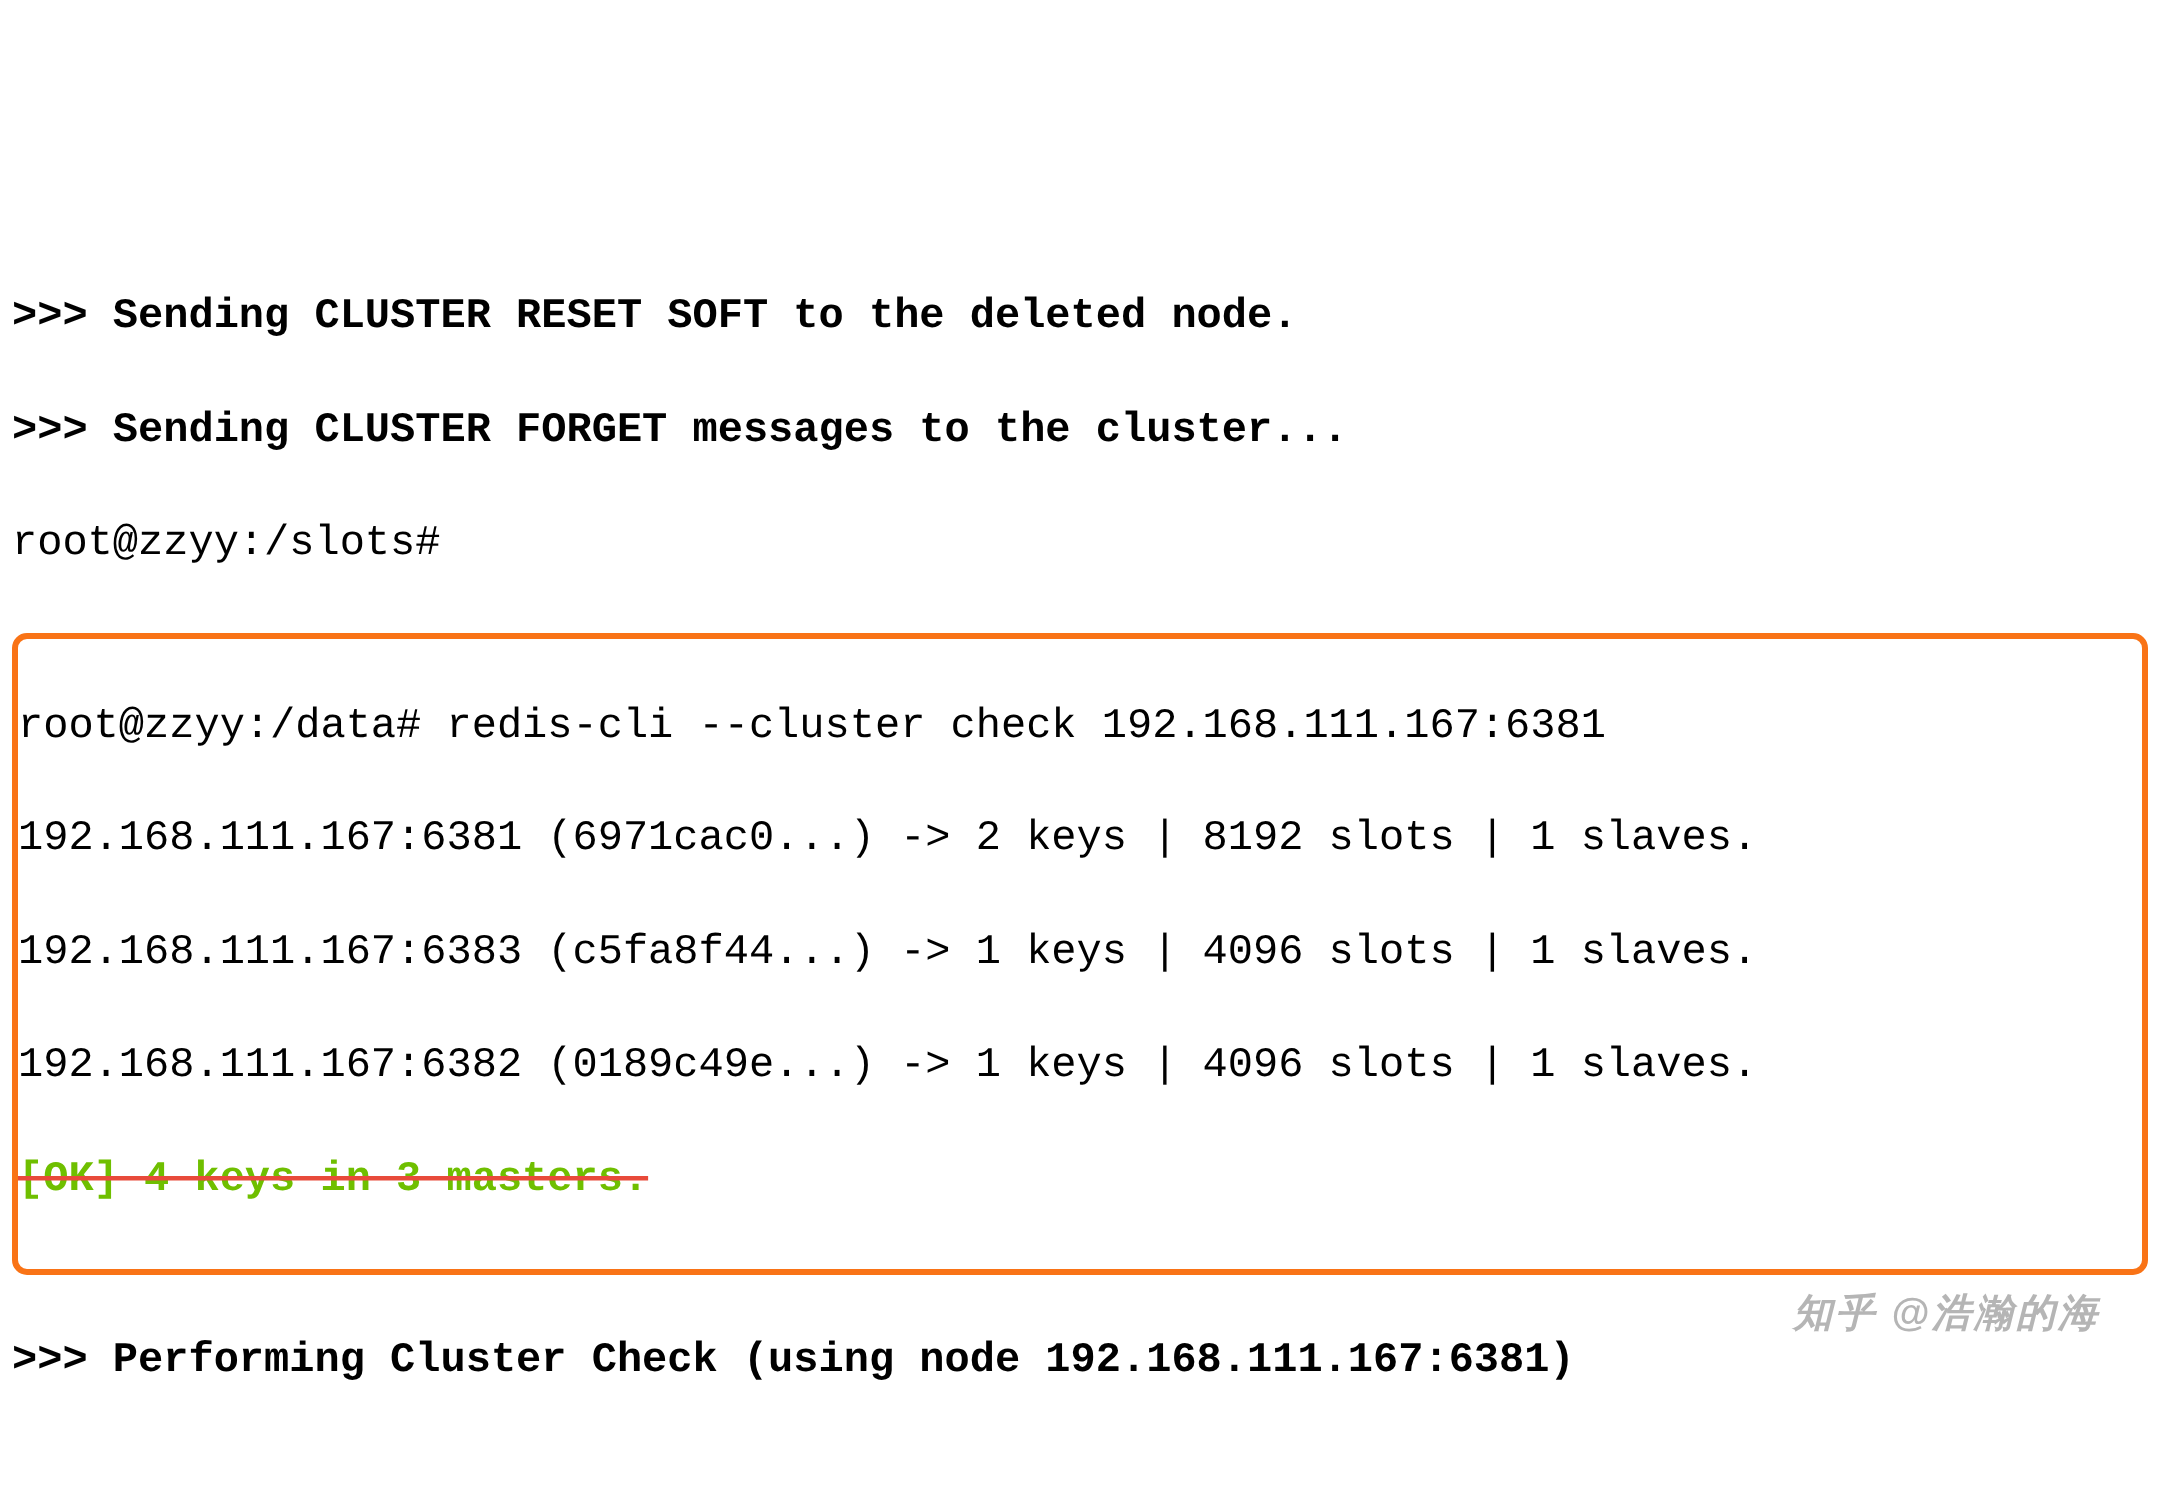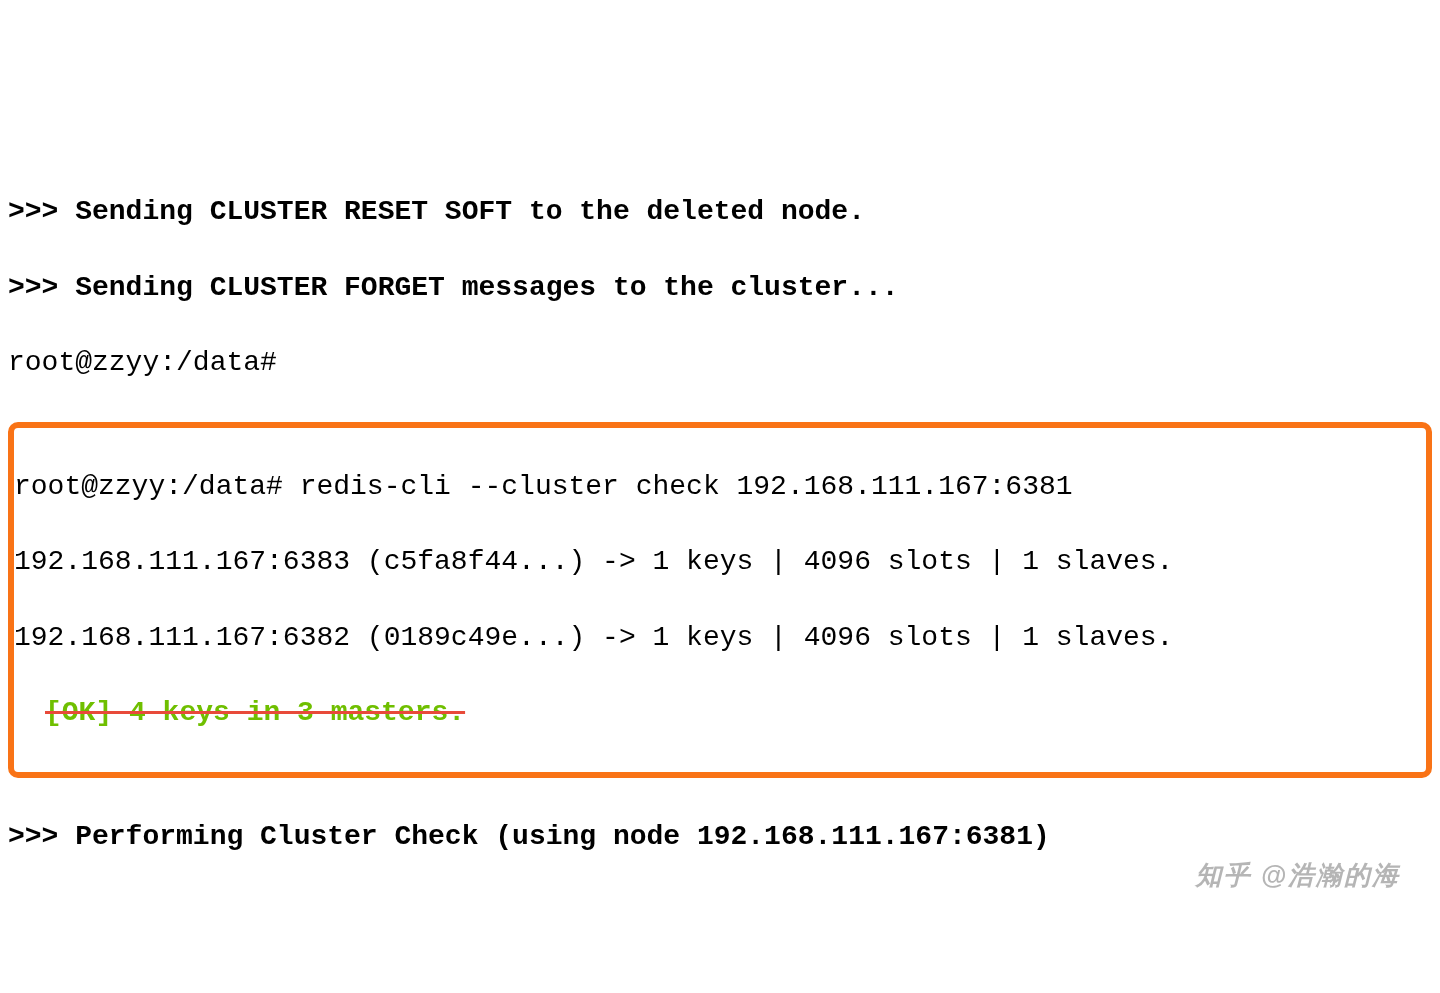--- a/index.html
+++ b/index.html
@@ -9,32 +9,31 @@
       font-size: 28px;
       line-height: 1.35;
       color: #000000;
       padding: 4px 8px;
       width: 1440px;
       overflow: hidden;
       white-space: pre;
     }
     .bold { font-weight: bold; }
     .highlight-box {
-      border: 6px solid #f97316;
+      border: 4px solid #f97316;
       border-radius: 10px;
       padding: 2px 0px 2px 0px;
       margin: 2px 0;
     }
     .ok-line {
       color: #6fbf00;
       font-weight: bold;
       text-decoration: line-through;
       text-decoration-color: #e84a3a;
       text-decoration-thickness: 3px;
-      padding-left: 31px;
     }
     .watermark {
       position: absolute;
       right: 40px;
       bottom: 100px;
       color: rgba(120,120,120,0.55);
       font-family: sans-serif;
       font-size: 26px;
       font-weight: bold;
       font-style: italic;
@@ -42,23 +41,24 @@
     }
   </style>
 </head>
 <body>
 
 
 
 <div>
 <div class="bold">&gt;&gt;&gt; Sending CLUSTER RESET SOFT to the deleted node.</div>
 <div class="bold">&gt;&gt;&gt; Sending CLUSTER FORGET messages to the cluster...</div>
-<div>root@zzyy:/data#</div>
+<div>root@zzyy:/slots#</div>
 <div class="highlight-box">
 <div>root@zzyy:/data# redis-cli --cluster check 192.168.111.167:6381</div>
+<div>192.168.111.167:6381 (6971cac0...) -&gt; 2 keys | 8192 slots | 1 slaves.</div>
 <div>192.168.111.167:6383 (c5fa8f44...) -&gt; 1 keys | 4096 slots | 1 slaves.</div>
 <div>192.168.111.167:6382 (0189c49e...) -&gt; 1 keys | 4096 slots | 1 slaves.</div>
 <div class="ok-line">[OK] 4 keys in 3 masters.</div>
 </div>
 <div class="bold">&gt;&gt;&gt; Performing Cluster Check (using node 192.168.111.167:6381)</div>
 
 
 
 
 

